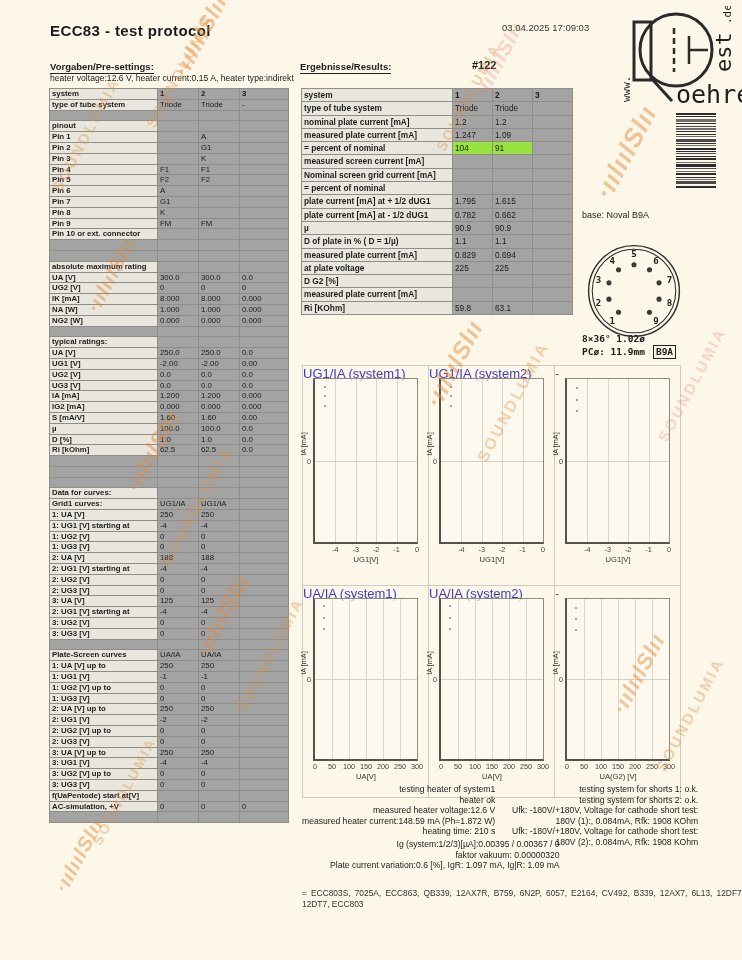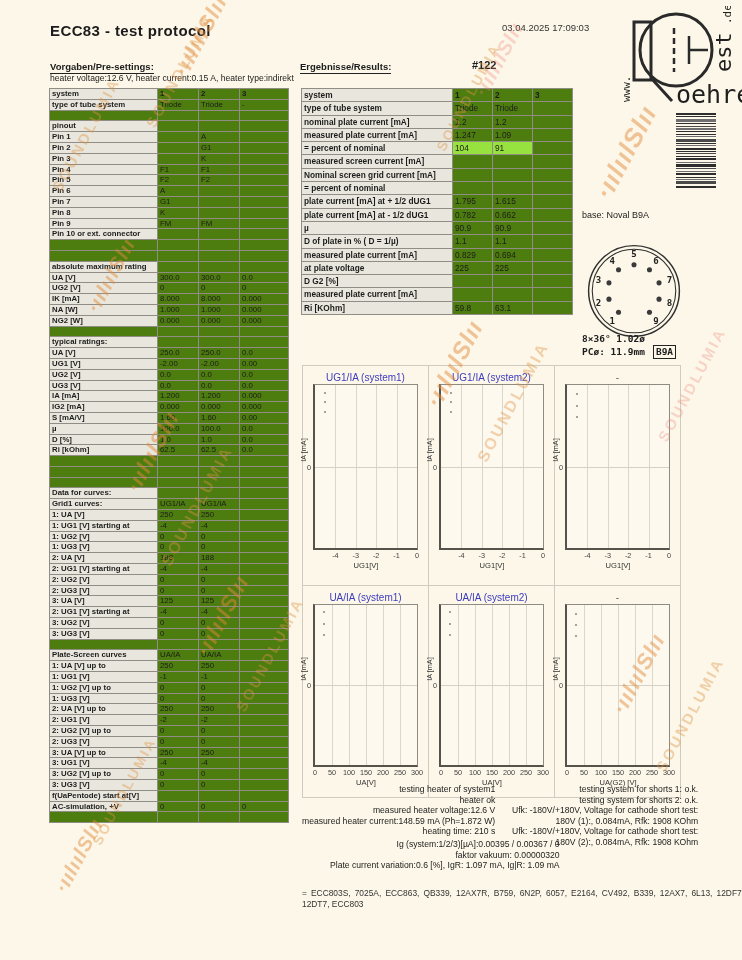--- a/index.html
+++ b/index.html
@@ -10,21 +10,21 @@
   
   .title{left:50px;top:22px;font-size:15px;font-weight:bold;letter-spacing:.4px;}
   .datetime{left:502px;top:22px;font-size:9.5px;color:#333;}
   .sec-label{font-size:9.5px;font-weight:bold;border-bottom:1px solid #222;padding-bottom:1px;}
   .pre-label{left:50px;top:56px;}
   .res-label{left:300px;top:56px;}
   .heater-line{left:50px;top:73px;font-size:8.6px;}
   .serial{left:472px;top:59px;font-size:11px;font-weight:bold;}
 
   
-  table{border-collapse:collapse;table-layout:fixed;width:100%;background:#4d7c0f;}
+  table{border-collapse:collapse;table-layout:fixed;width:100%;background:#a3a3a3;}
   .pre-wrap{left:49px;top:88px;width:239px;}
   .res-wrap{left:301px;top:88px;width:271px;}
   td{border:1px solid #8f8d85;padding:0 2px;overflow:hidden;white-space:nowrap;vertical-align:middle;}
   .pre-wrap td{font-size:7.8px;height:9.8px;line-height:9.8px;}
   .res-wrap td{font-size:8.3px;height:12.3px;line-height:12.3px;}
   td.lbl{background:#e9e7dd;font-weight:bold;}
   tr.hdr td{font-weight:bold;}
   td.hl{background:#97e23f;}
   .pre-wrap table,.res-wrap table{border:1px solid #6a685f;}
 
@@ -39,21 +39,21 @@
   .base-label{left:582px;top:210px;font-size:9px;}
   .socket{left:575px;top:232px;}
   .dims{left:582px;top:333px;font-family:"DejaVu Sans Mono",monospace;font-size:9.5px;font-weight:bold;line-height:12px;}
   .b9a-box{display:inline-block;border:1.5px solid #222;padding:0 2px;margin-left:8px;}
 
   
   .charts{left:302px;top:365px;width:378px;height:432px;display:grid;
           grid-template-columns:126px 126px 126px;grid-template-rows:220px 212px;
           border-left:1px solid #cfccbf;border-top:1px solid #cfccbf;}
   .chart-cell{position:relative;border-right:1px solid #cfccbf;border-bottom:1px solid #cfccbf;}
-  .ctitle{margin-top:6px;height:12px;text-align:center;font-size:10px;color:#3d3dc0;}
+  .ctitle{margin-top:0;height:12px;font-size:13px;color:#3d3dc0;}
   .ctitle.muted{color:#666;}
   .plot{position:relative;margin:0 10px;background:rgba(253,251,242,.65);
         border:1px solid #8d8b82;border-left:2px solid #55534c;border-bottom:2px solid #55534c;height:160px;}
   .row1 .plot{height:163px;}
   .vgrid{position:absolute;top:0;bottom:0;width:1px;background:#dbd7c8;}
   .hgrid{position:absolute;left:0;right:0;top:50%;height:1px;background:#d6d2c3;}
   .xtick{position:absolute;top:calc(100% + 3px);transform:translateX(-50%);font-size:7.3px;color:#444;}
   .xlab{position:absolute;top:calc(100% + 13px);left:50%;transform:translateX(-50%);font-size:7.6px;color:#333;}
   .ylab{position:absolute;left:-12px;top:40%;transform:translate(-50%,-50%) rotate(-90deg);
         font-size:7.3px;color:#333;white-space:nowrap;}

